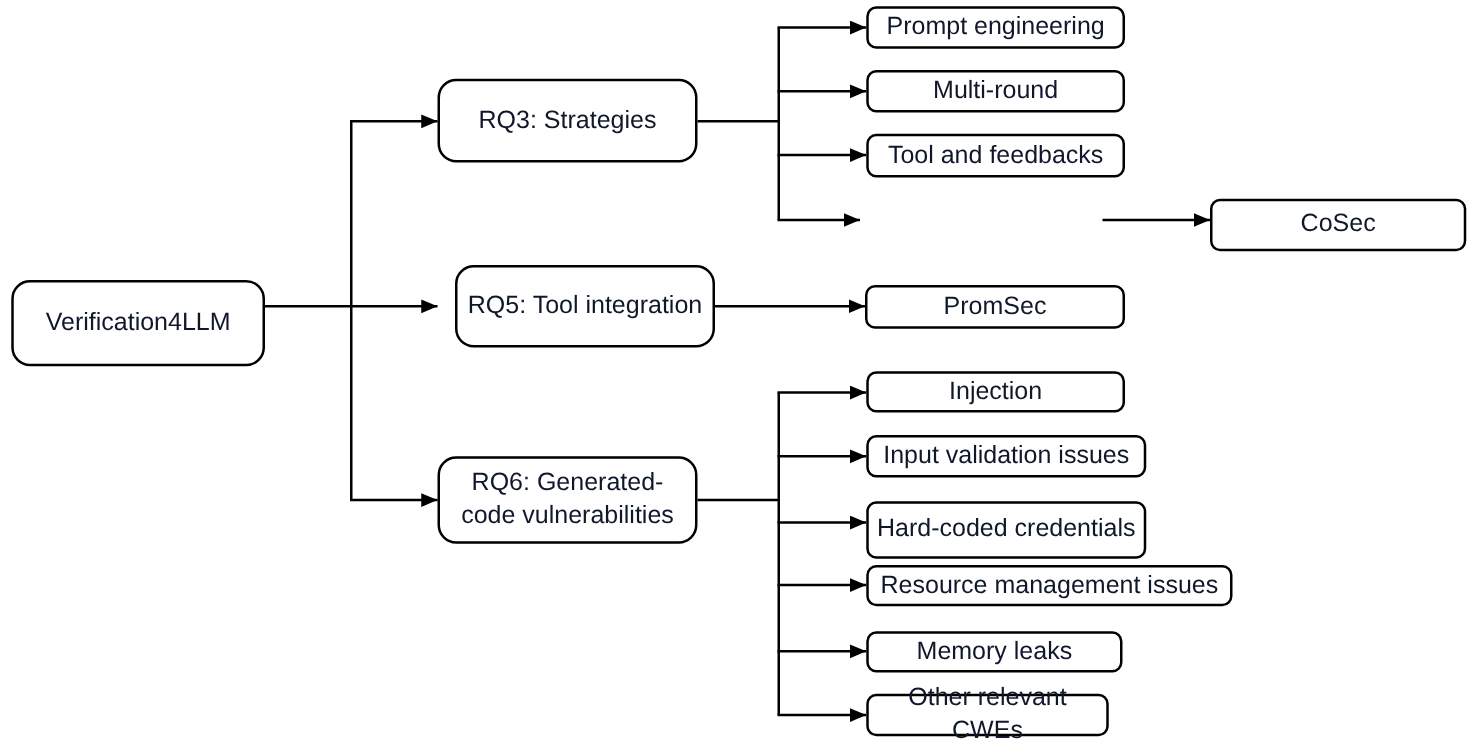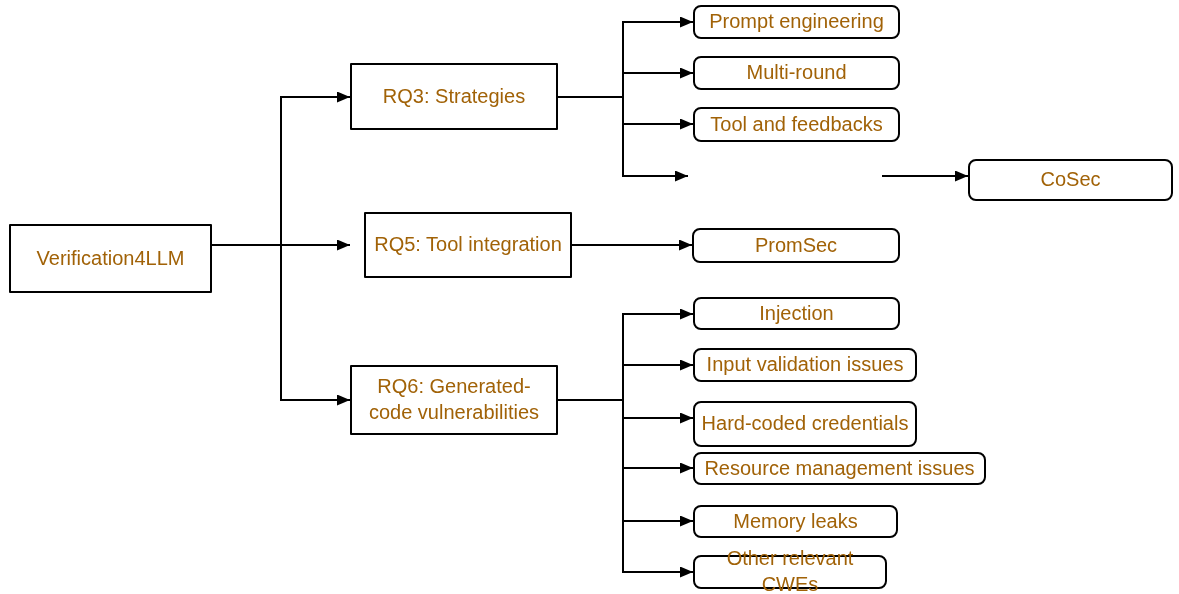--- a/index.html
+++ b/index.html
@@ -20,30 +20,30 @@
     left: 0;
     top: 0;
     width: 1179px;
     height: 594px;
   }
   .node {
     position: absolute;
     box-sizing: border-box;
     background: #ffffff;
     border: 2px solid #000000;
-    color: #a16207;
+    color: #0f172a;
     display: flex;
     align-items: center;
     justify-content: center;
     text-align: center;
     font-size: 20px;
     line-height: 1.28;
     padding: 1px 4px;
   }
-  .node.big { border-radius: 1px; }
+  .node.big { border-radius: 15px; }
   .node.leaf { border-radius: 8px; }
 </style>
 </head>
 <body>
 
 <div class="canvas">
 
   <svg class="wires" viewBox="0 0 1179 594" xmlns="http://www.w3.org/2000/svg">
     <defs>
       <marker id="arrow" markerUnits="userSpaceOnUse" markerWidth="15" markerHeight="13" refX="13" refY="5.5" orient="auto">

